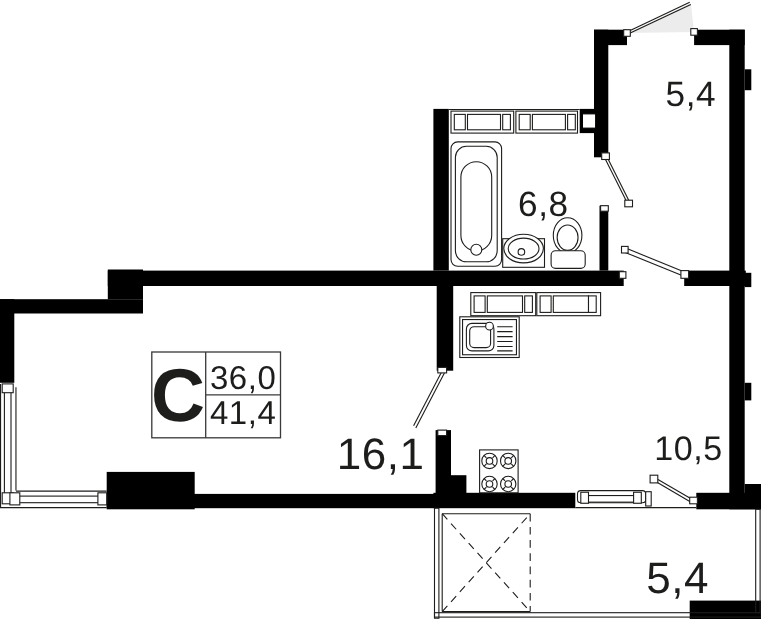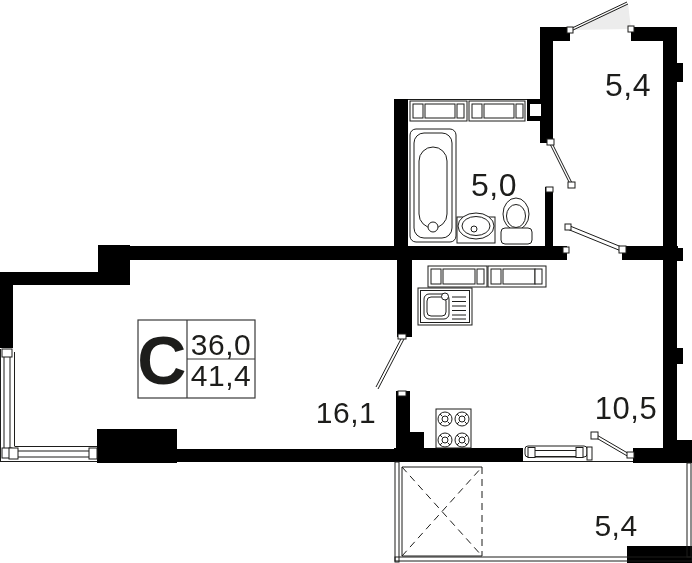--- a/index.html
+++ b/index.html
@@ -6,21 +6,21 @@
   .plan{
     position:relative;width:692px;height:563px;background:#fff;
     font-family:"Liberation Sans",sans-serif;color:#1d1d1b;overflow:hidden;
   }
   .plan svg{position:absolute;left:0;top:0;}
   .lbl{
     position:absolute;transform:translate(-50%,-50%);
     white-space:nowrap;letter-spacing:.5px;line-height:1;
   }
   .room-lbl-lg{font-size:32px;}
-  .room-lbl-md{font-size:30px;}
+  .room-lbl-md{font-size:40px;}
   .room-lbl-sm{font-size:31px;}
   .legend-num{font-size:30px;}
   .compass{font-size:68px;font-weight:700;}
 </style>
 </head>
 <body>
 
 <div class="plan">
 
   <svg width="692" height="563" viewBox="0 0 692 563">
@@ -199,21 +199,21 @@
   </svg>
 
   <div class="lbl compass" style="left:162px;top:360px;">С</div>
 
   <div class="lbl legend-num" style="left:221px;top:345px;text-align:center;">36,0</div>
 
   <div class="lbl legend-num" style="left:221px;top:376px;">41,4</div>
 
   <div class="lbl room-lbl-lg" style="left:628px;top:85px;">5,4</div>
 
-  <div class="lbl room-lbl-lg" style="left:494px;top:185px;">5,0</div>
+  <div class="lbl room-lbl-lg" style="left:494px;top:185px;">6,8</div>
 
   <div class="lbl room-lbl-md" style="left:346px;top:413px;">16,1</div>
 
   <div class="lbl room-lbl-sm" style="left:626px;top:408px;">10,5</div>
 
   <div class="lbl room-lbl-md" style="left:616px;top:526px;">5,4</div>
 
 </div>
 
 </body></html>

